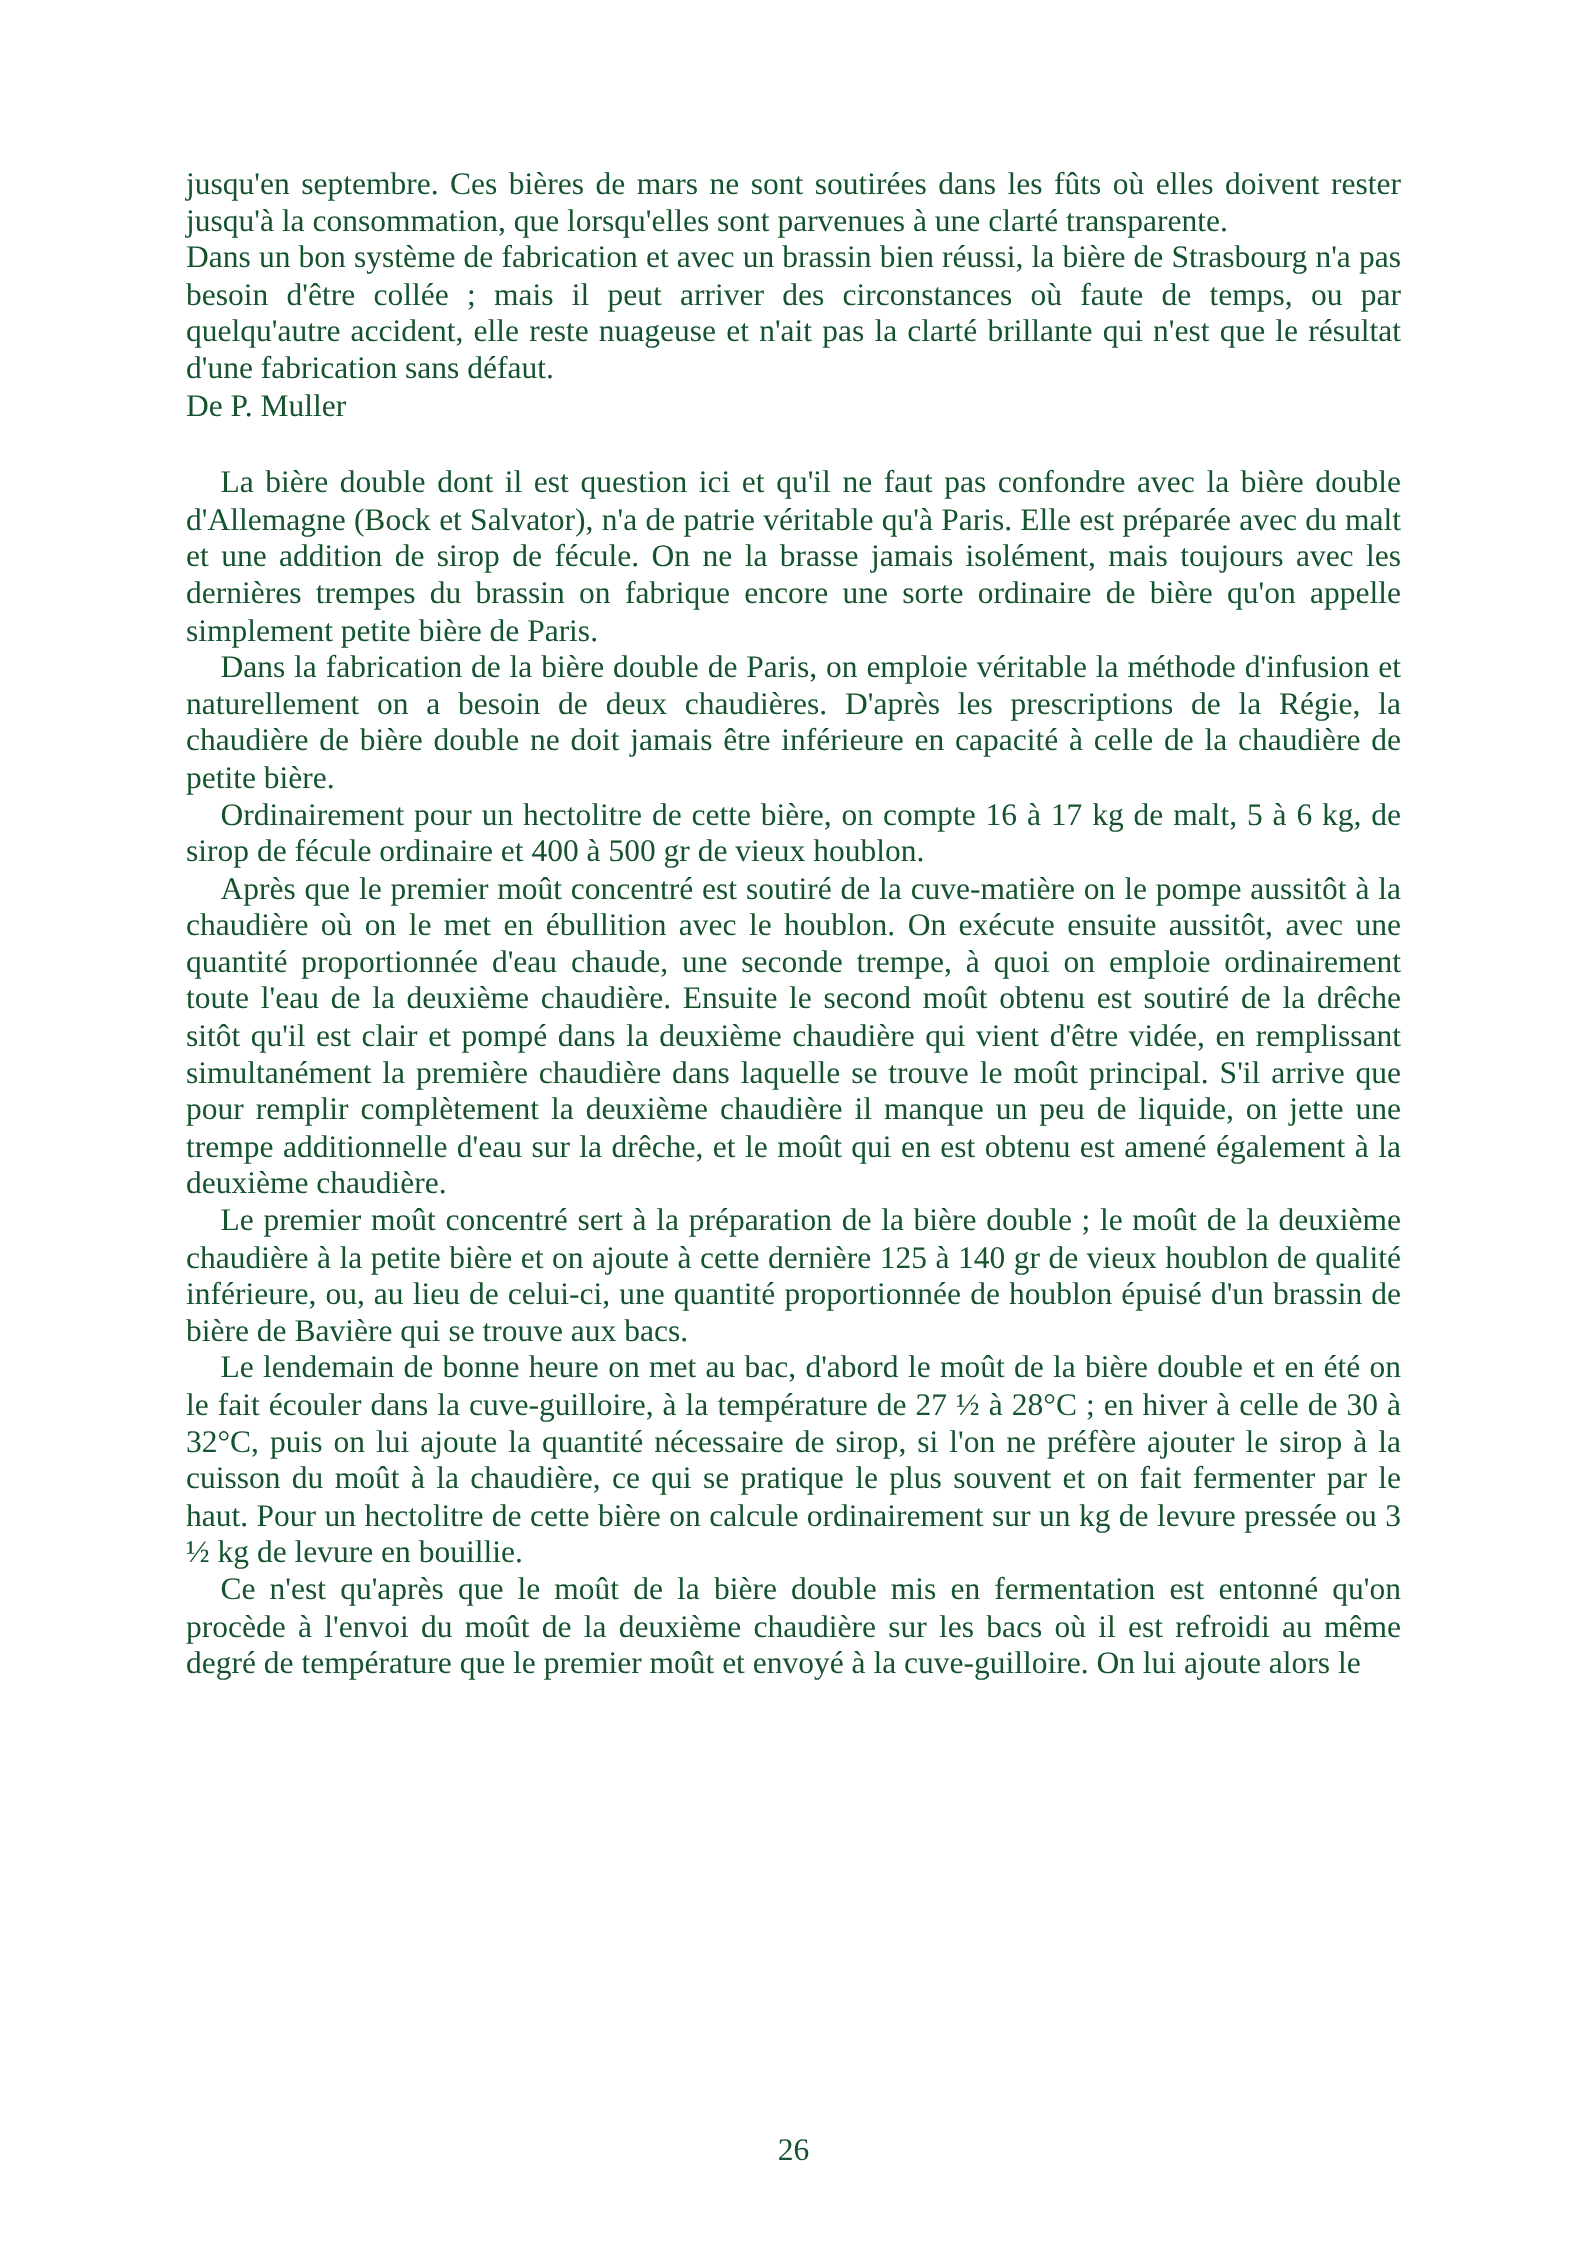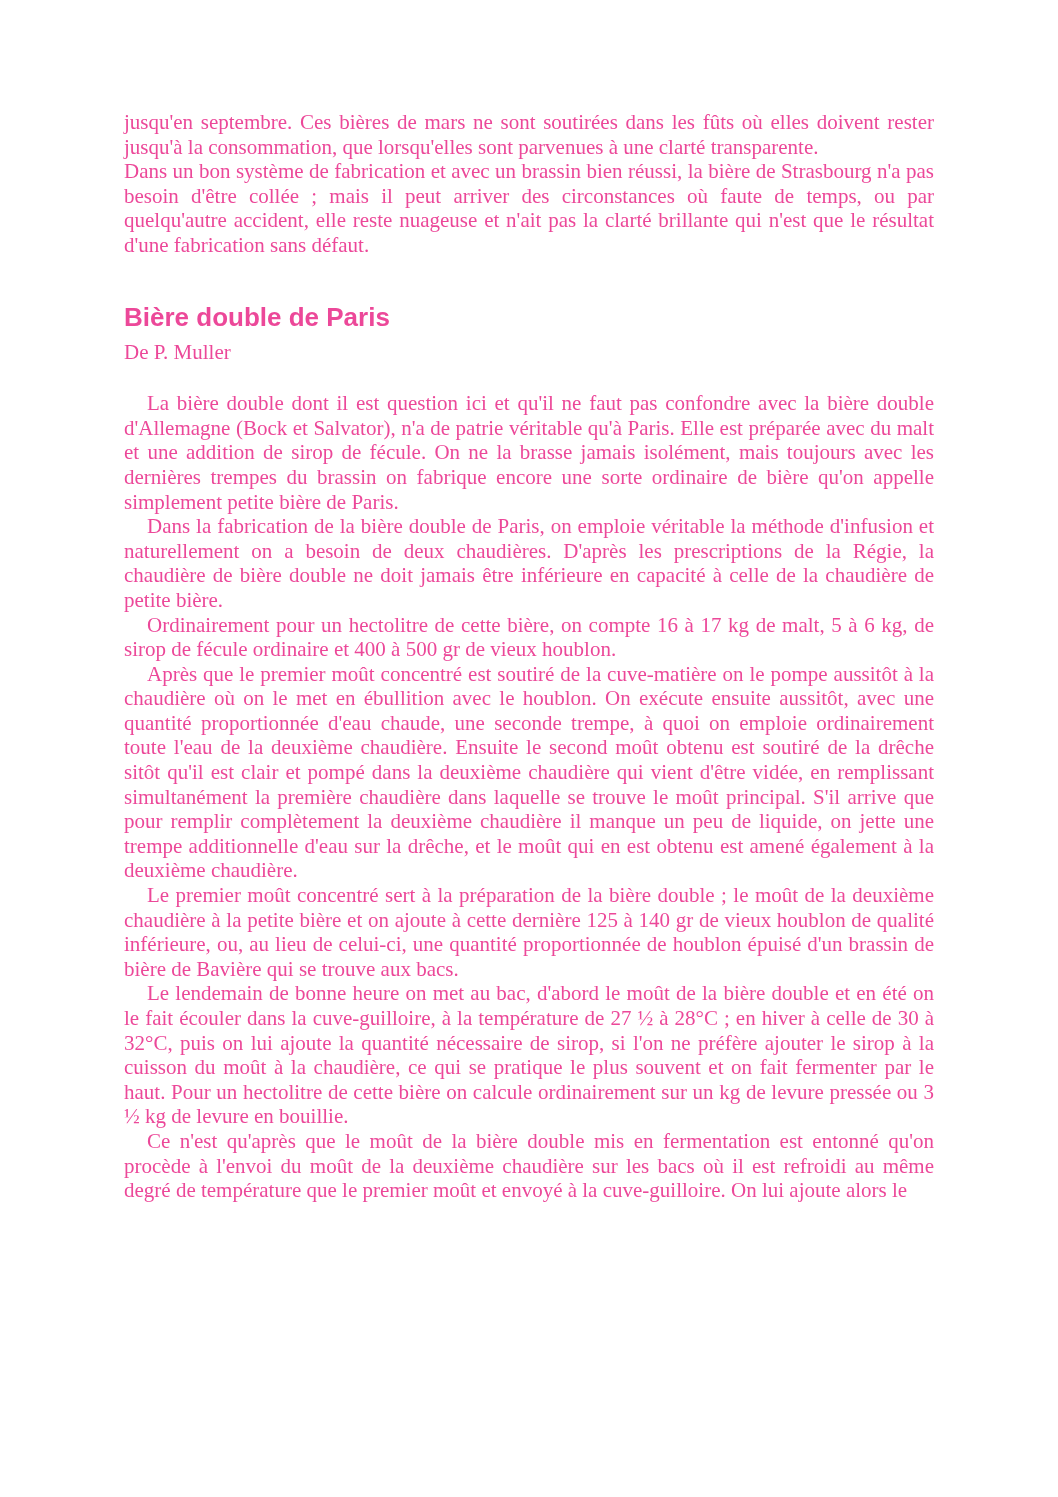--- a/index.html
+++ b/index.html
@@ -5,21 +5,21 @@
   html, body {
     margin: 0;
     padding: 0;
     background: #ffffff;
   }
   .page {
     position: relative;
     width: 1058px;
     height: 1497px;
     background: #ffffff;
-    color: #ec4899;
+    color: #14532d;
     font-family: "Liberation Serif", "DejaVu Serif", serif;
     overflow: hidden;
   }
   .textblock {
     position: absolute;
     left: 124px;
     top: 110px;
     width: 810px;
     font-size: 21px;
     line-height: 24.6px;
@@ -60,21 +60,20 @@
 <body>
 
 <div class="page">
 
   <div class="textblock">
 
     <p class="intro-par">jusqu'en septembre. Ces bières de mars ne sont soutirées dans les fûts où elles doivent rester jusqu'à la consommation, que lorsqu'elles sont parvenues à une clarté transparente.</p>
 
     <p class="intro-par">Dans un bon système de fabrication et avec un brassin bien réussi, la bière de Strasbourg n'a pas besoin d'être collée ; mais il peut arriver des circonstances où faute de temps, ou par quelqu'autre accident, elle reste nuageuse et n'ait pas la clarté brillante qui n'est que le résultat d'une fabrication sans défaut.</p>
 
-    <h1 class="section-heading">Bière double de Paris</h1>
 
     <p class="byline">De P. Muller</p>
 
     <p class="body-par">La bière double dont il est question ici et qu'il ne faut pas confondre avec la bière double d'Allemagne (Bock et Salvator), n'a de patrie véritable qu'à Paris. Elle est préparée avec du malt et une addition de sirop de fécule. On ne la brasse jamais isolément, mais toujours avec les dernières trempes du brassin on fabrique encore une sorte ordinaire de bière qu'on appelle simplement petite bière de Paris.</p>
 
     <p class="body-par">Dans la fabrication de la bière double de Paris, on emploie véritable la méthode d'infusion et naturellement on a besoin de deux chaudières. D'après les prescriptions de la Régie, la chaudière de bière double ne doit jamais être inférieure en capacité à celle de la chaudière de petite bière.</p>
 
     <p class="body-par">Ordinairement pour un hectolitre de cette bière, on compte 16 à 17 kg de malt, 5 à 6 kg, de sirop de fécule ordinaire et 400 à 500 gr de vieux houblon.</p>
 
     <p class="body-par">Après que le premier moût concentré est soutiré de la cuve-matière on le pompe aussitôt à la chaudière où on le met en ébullition avec le houblon. On exécute ensuite aussitôt, avec une quantité proportionnée d'eau chaude, une seconde trempe, à quoi on emploie ordinairement toute l'eau de la deuxième chaudière. Ensuite le second moût obtenu est soutiré de la drêche sitôt qu'il est clair et pompé dans la deuxième chaudière qui vient d'être vidée, en remplissant simultanément la première chaudière dans laquelle se trouve le moût principal. S'il arrive que pour remplir complètement la deuxième chaudière il manque un peu de liquide, on jette une trempe additionnelle d'eau sur la drêche, et le moût qui en est obtenu est amené également à la deuxième chaudière.</p>
@@ -83,14 +82,15 @@
 
 
     <p class="body-par">Le lendemain de bonne heure on met au bac, d'abord le moût de la bière double et en été on le fait écouler dans la cuve-guilloire, à la température de 27 ½ à 28°C ; en hiver à celle de 30 à 32°C, puis on lui ajoute la quantité nécessaire de sirop, si l'on ne préfère ajouter le sirop à la cuisson du moût à la chaudière, ce qui se pratique le plus souvent et on fait fermenter par le haut. Pour un hectolitre de cette bière on calcule ordinairement sur un kg de levure pressée ou 3 ½ kg de levure en bouillie.</p>
 
 
 
     <p class="body-par">Ce n'est qu'après que le moût de la bière double mis en fermentation est entonné qu'on procède à l'envoi du moût de la deuxième chaudière sur les bacs où il est refroidi au même degré de température que le premier moût et envoyé à la cuve-guilloire. On lui ajoute alors le</p>
 
   </div>
 
+  <div class="page-number">26</div>
 
 </div>
 
 </body></html>

